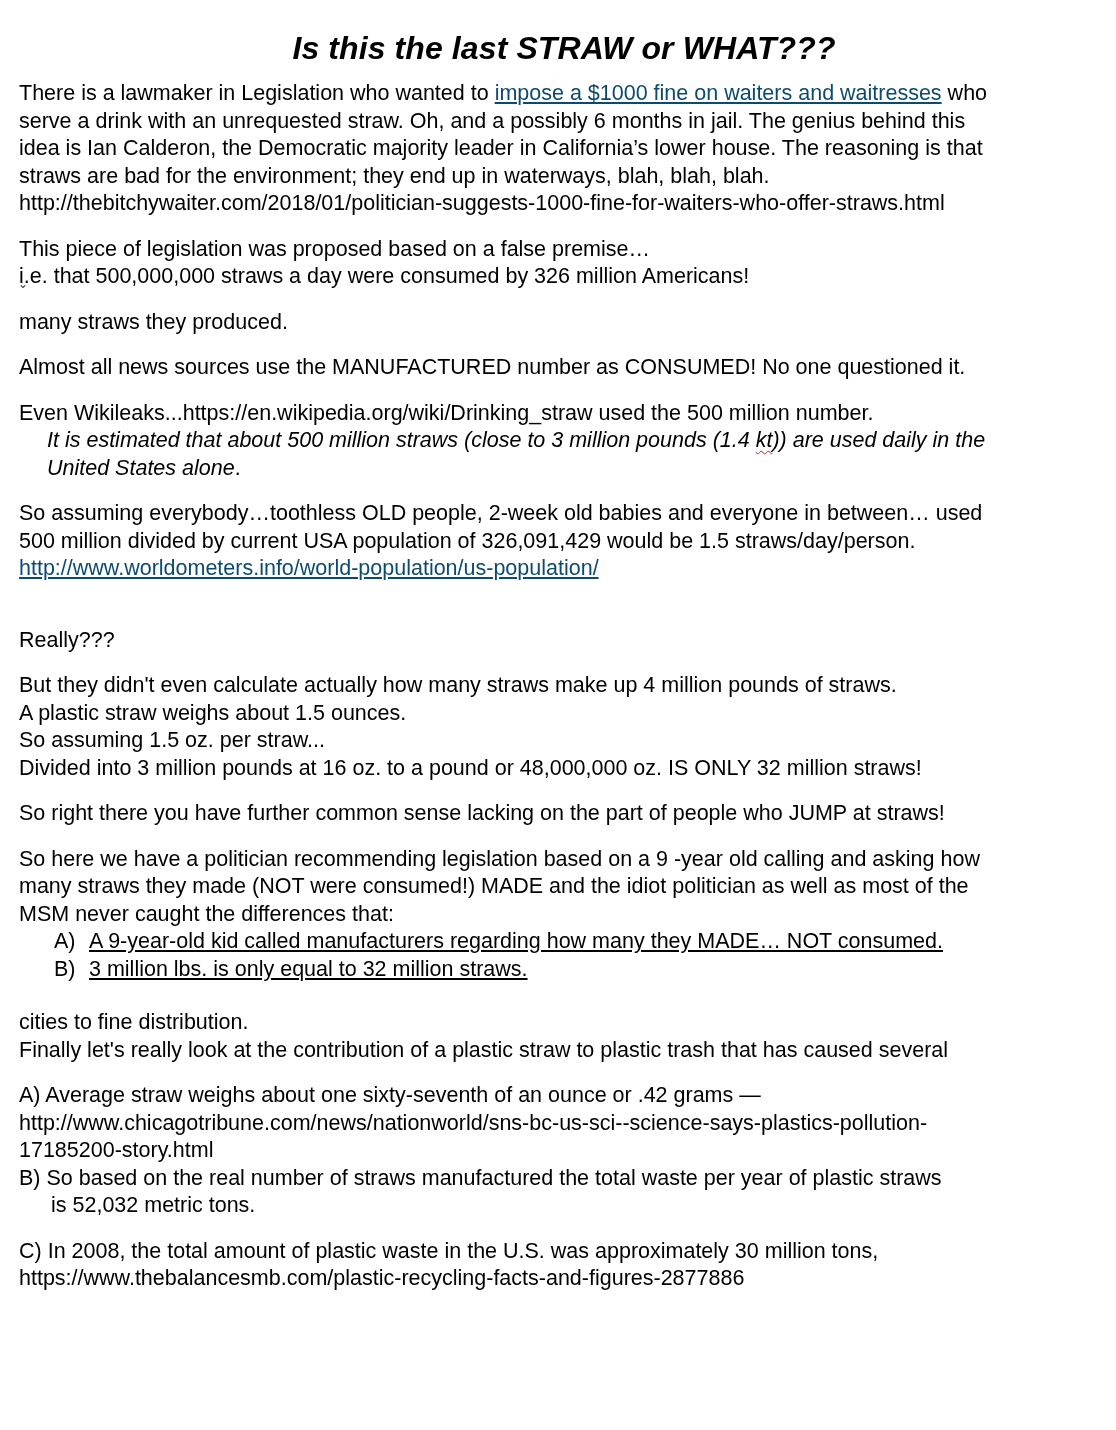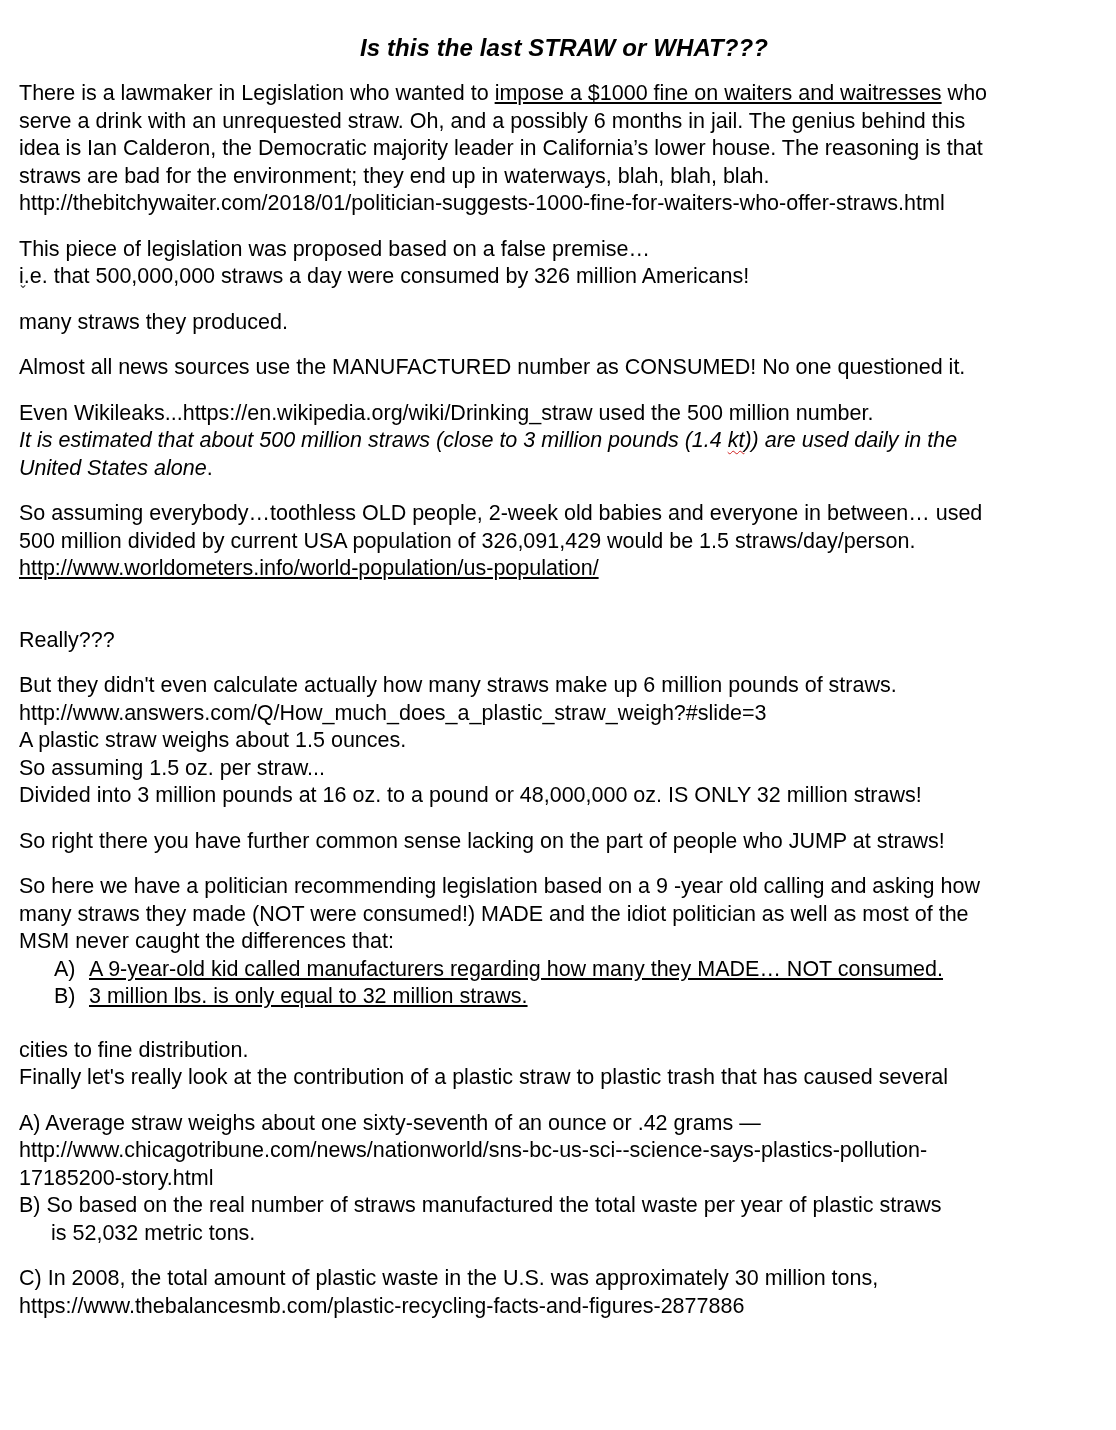--- a/index.html
+++ b/index.html
@@ -10,30 +10,30 @@
       font-family: "Liberation Sans", sans-serif;
       color: #000000;
       font-size: 21.5px;
       line-height: 27.5px;
       position: relative;
     }
     .page { position: absolute; left: 19px; top: 0; width: 1090px; }
     .title {
       font-weight: bold;
       font-style: italic;
-      font-size: 24px;
+      font-size: 32px;
       line-height: 36px;
       text-align: center;
       margin: 30px 0 14px 0;
       letter-spacing: 0.1px;
     }
     .para { margin: 0 0 18px 0; }
     .line { display: block; white-space: nowrap; }
-    .link { color: #000000; text-decoration: underline; margin-top: 48px; }
-    .ital { font-style: italic; }
+    .link { color: #0c4a6e; text-decoration: underline; margin-top: 48px; }
+    .ital { font-style: italic; margin-left: 28px; }
     .ie-mark { position: relative; display: inline-block; }
     .ie-mark .arrow {
       position: absolute; left: -1px; top: 15px; font-size: 12px; line-height: 12px; color: #333;
     }
     .squiggle {
       text-decoration: underline wavy #d02020;
       text-decoration-thickness: 1px;
       text-underline-offset: 3px;
     }
     .list-item { display: block; padding-left: 35px; white-space: nowrap; text-decoration: underline; }
@@ -89,22 +89,21 @@
     <span class="line"><a class="link">http://www.worldometers.info/world-population/us-population/</a></span>
   </div>
 
   <div class="spacer-lg"></div>
 
   <div class="para">
     <span class="line">Really???</span>
   </div>
 
   <div class="para">
-    <span class="line">But they didn't even calculate actually how many straws make up 6 million pounds of straws.</span>
-    <span class="line">http://www.answers.com/Q/How_much_does_a_plastic_straw_weigh?#slide=3</span>
+    <span class="line">But they didn't even calculate actually how many straws make up 4 million pounds of straws.</span>
     <span class="line">A plastic straw weighs about 1.5 ounces.</span>
     <span class="line">So assuming 1.5 oz. per straw...</span>
     <span class="line">Divided into 3 million pounds at 16 oz. to a pound or 48,000,000 oz. IS ONLY 32 million straws!</span>
   </div>
 
   <div class="para">
     <span class="line">So right there you have further common sense lacking on the part of people who JUMP at straws!</span>
   </div>
 
   <div class="para">

